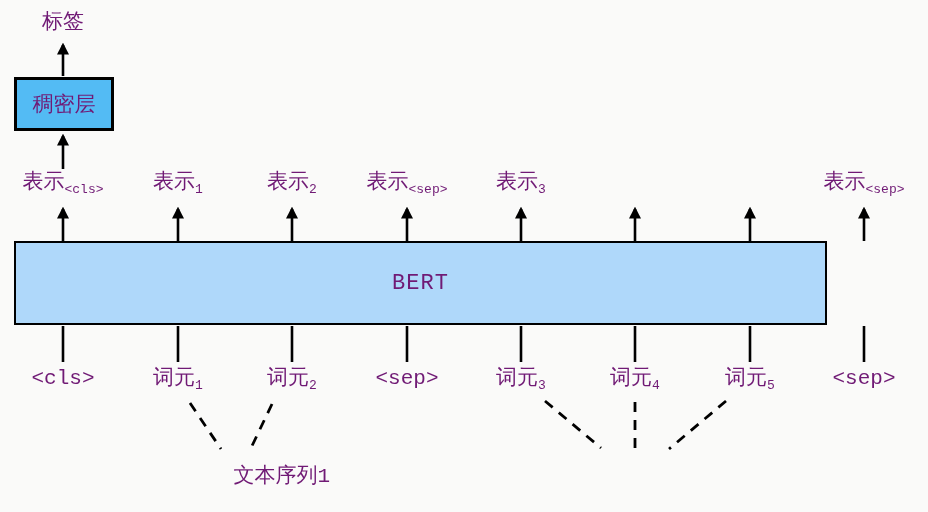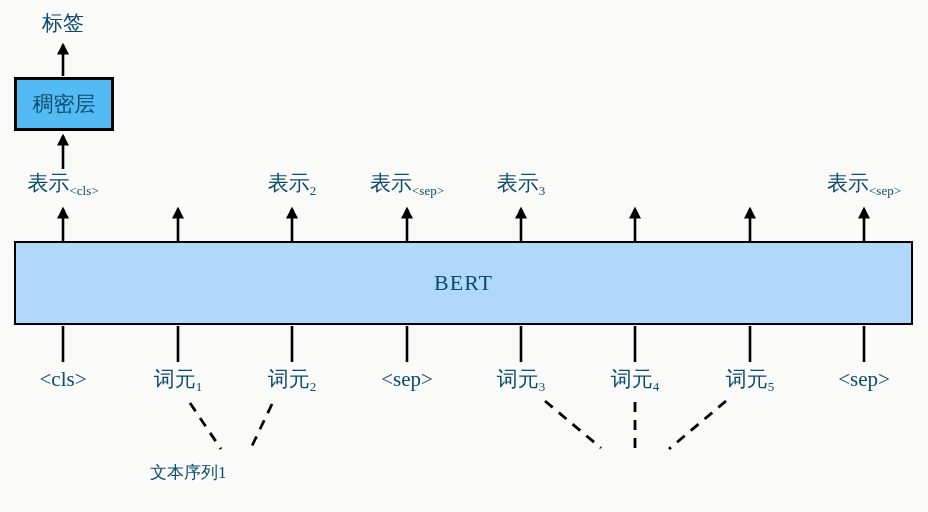--- a/index.html
+++ b/index.html
@@ -1,22 +1,22 @@
 <!DOCTYPE html>
 <html style="--background: #FAFAF9; --dense_box_fill: #53BBF4; --bert_box_fill: #AFD8FA; --stroke: #000000;"><head>
 <meta charset="utf-8">
 <style>
   html, body { margin: 0; padding: 0; }
   .canvas {
     position: relative;
     width: 928px;
     height: 512px;
     background: var(--background, #FAFAF9);
-    font-family: Liberation Serif, serif;
-    color: #0c4a6e;
+    font-family: Liberation Mono, monospace;
+    color: #701a75;
     overflow: hidden;
   }
   .edges {
     position: absolute;
     left: 0; top: 0;
     width: 928px; height: 512px;
     pointer-events: none;
   }
   .edge {
     stroke: var(--stroke, #000000);
@@ -37,21 +37,21 @@
   }
   .dense-box {
     left: 14px; top: 77px;
     width: 100px; height: 54px;
     background: var(--dense_box_fill, #53BBF4);
     border: 3px solid var(--stroke, #000000);
     font-size: 21px;
   }
   .bert-box {
     left: 14px; top: 241px;
-    width: 899px; height: 84px;
+    width: 813px; height: 84px;
     background: var(--bert_box_fill, #AFD8FA);
     border: 2px solid var(--stroke, #000000);
     font-size: 22px;
     letter-spacing: 1px;
   }
   .clabel {
     position: absolute;
     width: 150px;
     text-align: center;
     font-size: 21px;
@@ -62,22 +62,22 @@
     font-size: 13px;
     vertical-align: -5px;
   }
   .top-label   { top: 10px; }
   .rep-label   { top: 170px; }
   .token-label { top: 366px; }
   .seq-label {
     position: absolute;
     width: 180px;
     top: 461px;
-    text-align: left;
-    font-size: 17px;
+    text-align: right;
+    font-size: 21px;
     white-space: nowrap;
   }
 </style>
 </head>
 <body>
 
 <div class="canvas">
 
   <svg class="edges" viewBox="0 0 928 512">
     <defs>
@@ -132,20 +132,21 @@
 
   <div class="box dense-box">
     <span>稠密层</span>
   </div>
 
   <div class="box bert-box">
     <span>BERT</span>
   </div>
 
   <div class="clabel rep-label" style="left:-12px"><span>表示</span><span class="sub">&lt;cls&gt;</span></div>
+  <div class="clabel rep-label" style="left:103px"><span>表示</span><span class="sub">1</span></div>
   <div class="clabel rep-label" style="left:217px"><span>表示</span><span class="sub">2</span></div>
   <div class="clabel rep-label" style="left:332px"><span>表示</span><span class="sub">&lt;sep&gt;</span></div>
   <div class="clabel rep-label" style="left:446px"><span>表示</span><span class="sub">3</span></div>
   <div class="clabel rep-label" style="left:789px"><span>表示</span><span class="sub">&lt;sep&gt;</span></div>
 
   <div class="clabel token-label" style="left:-12px"><span>&lt;cls&gt;</span><span class="sub"></span></div>
   <div class="clabel token-label" style="left:103px"><span>词元</span><span class="sub">1</span></div>
   <div class="clabel token-label" style="left:217px"><span>词元</span><span class="sub">2</span></div>
   <div class="clabel token-label" style="left:332px"><span>&lt;sep&gt;</span><span class="sub"></span></div>
   <div class="clabel token-label" style="left:446px"><span>词元</span><span class="sub">3</span></div>

